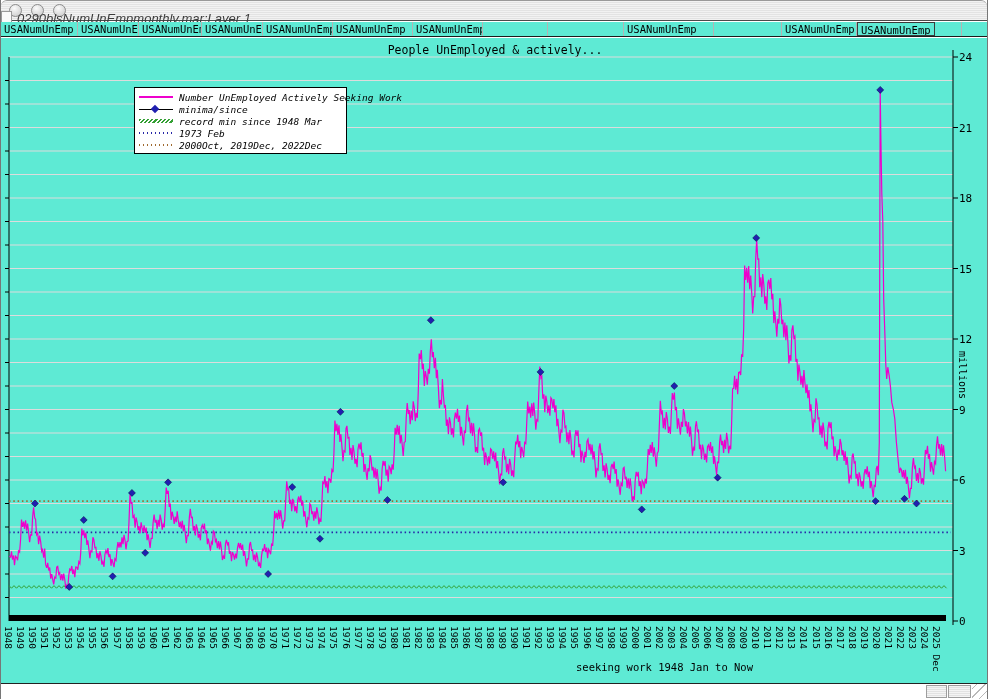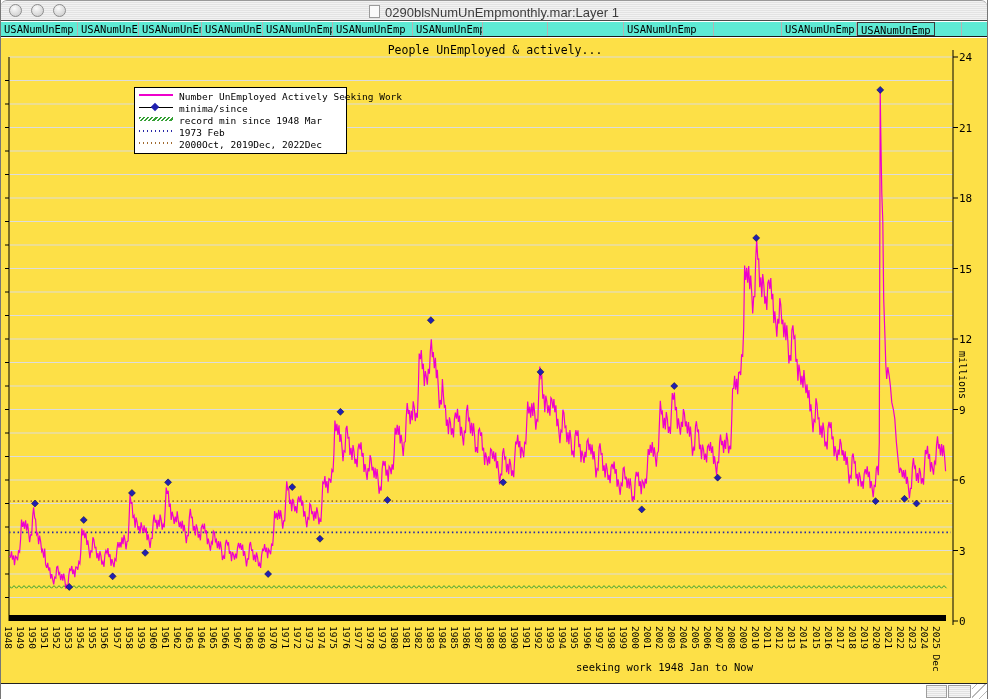--- a/index.html
+++ b/index.html
@@ -4,40 +4,40 @@
 <style>
   html,body{margin:0;padding:0;background:#fff;}
   .window{position:relative;width:988px;height:699px;background:#fff;overflow:hidden;
     font-family:"Liberation Sans",sans-serif;border-left:1px solid #777;border-right:1px solid #777;box-sizing:border-box;}
   
   .titlebar{position:absolute;left:0;top:0;width:100%;height:21px;
     background:repeating-linear-gradient(to bottom,#f2f2f2 0 1px,#e3e3e3 1px 2px);
     border-bottom:1px solid #4a4a4a;border-radius:6px 6px 0 0;border-top:1px solid #999;box-sizing:border-box;}
   .tl{position:absolute;top:3px;width:13px;height:13px;border-radius:50%;
     background:radial-gradient(circle at 40% 30%,#fbfbfb,#c6c6c6);border:1px solid #8d8d8d;box-sizing:border-box;}
-  .titletext{position:absolute;top:4px;left:0;width:100%;text-align:center;font-size:13px;color:#3c3c3c;}
+  .titletext{position:absolute;top:10px;left:0;width:100%;text-align:left;font-size:13px;color:#3c3c3c;font-style:italic;}
   .docicon{display:inline-block;width:9px;height:11px;border:1px solid #9a9a9a;background:#fafafa;
     vertical-align:-1px;margin-right:5px;}
   
   .tabrow{position:absolute;left:0;top:22px;width:100%;height:15px;background:#5eead4;border-bottom:1px solid #1a1a1a;box-sizing:border-box;}
   .tab{position:absolute;top:0;height:14px;border-right:1px solid #b4b4b4;box-sizing:border-box;
     font-family:"DejaVu Sans Mono",monospace;font-size:10.5px;line-height:14px;color:#000;
     white-space:nowrap;overflow:hidden;padding-left:3px;}
   .tab.selected{border:1px solid #3a3a3a;}
   
-  .canvas{position:absolute;left:0;top:38px;width:988px;height:645px;background:#fde047;}
+  .canvas{position:absolute;left:0;top:38px;width:988px;height:645px;background:#5eead4;}
   .charttitle{position:absolute;left:0;top:5px;width:988px;text-align:center;
     font-family:"DejaVu Sans Mono",monospace;font-size:11.5px;color:#000;}
   .xaxislabel{position:absolute;left:352px;top:623px;width:400px;text-align:right;
     font-family:"DejaVu Sans Mono",monospace;font-size:10.5px;color:#000;}
   .plot{position:absolute;left:0;top:0;}
   
   .legend{position:absolute;left:133px;top:49px;width:213px;border:1px solid #000;background:#fff;
     padding:3px 4px 2px 4px;box-sizing:border-box;z-index:5;}
-  .lrow{display:flex;height:12px;}
+  .lrow{display:flex;align-items:center;height:12px;font-style:italic;}
   .lsw{width:34px;margin-right:6px;position:relative;height:8px;flex:none;}
   .lsw i{position:absolute;display:block;}
   .llab{font-family:"DejaVu Sans Mono",monospace;font-size:9.5px;color:#000;white-space:nowrap;}
   
   .bottombar{position:absolute;left:0;top:683px;width:100%;height:16px;background:#fff;border-top:1px solid #222;box-sizing:border-box;}
   .stepbtn{position:absolute;top:1px;height:13px;border:1px solid #9e9e9e;box-sizing:border-box;
     background:repeating-linear-gradient(to bottom,#f4f4f4 0 1px,#e2e2e2 1px 2px);}
   .grip{position:absolute;top:0;left:971px;width:17px;height:15px;
     background:repeating-linear-gradient(135deg,transparent 0 3px,#b9b9b9 3px 4px,transparent 4px 6px);}
 </style>

